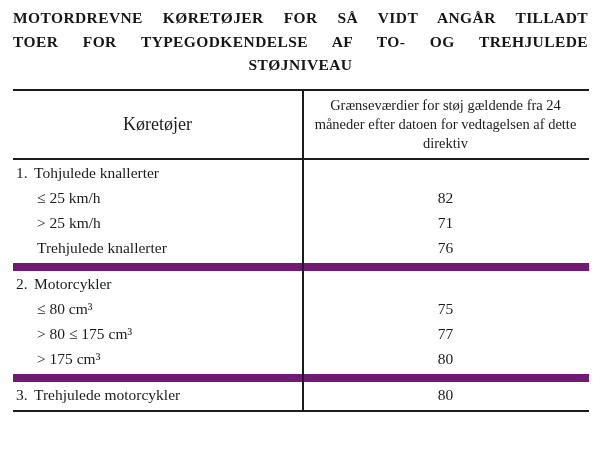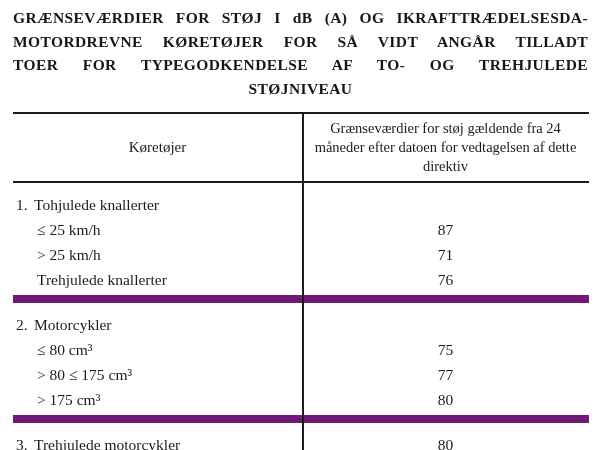--- a/index.html
+++ b/index.html
@@ -51,33 +51,33 @@
   .thead {
     display: grid;
     grid-template-columns: 289px 1fr;
     border-bottom: 2px solid #1c1c1c;
     min-height: 67px;
   }
   .th-left {
     display: flex;
     align-items: center;
     justify-content: center;
-    font-size: 15px;
+    font-size: 18px;
   }
   .th-right {
     display: flex;
     align-items: center;
     justify-content: center;
     text-align: center;
     font-size: 14.5px;
     line-height: 19px;
     padding: 5px 8px;
   }
   .section {
-    padding: 9px 0 3px;
+    padding: 0 0 3px;
   }
   .section + .section {
     border-top: 8px solid #701a75;
   }
   .trow {
     display: grid;
     grid-template-columns: 289px 1fr;
   }
   .cell-label {
     padding-left: 3px;
@@ -97,21 +97,20 @@
     line-height: 25px;
     text-align: center;
   }
 </style>
 </head>
 <body>
 
 <div class="page">
 
   <div class="title">
-    <div class="title-line">GRÆNSEVÆRDIER FOR STØJ I dB (A) OG IKRAFTTRÆDELSESDA-</div>
     <div class="title-line">MOTORDREVNE KØRETØJER FOR SÅ VIDT ANGÅR TILLADT</div>
     <div class="title-line">TOER FOR TYPEGODKENDELSE AF TO- OG TREHJULEDE</div>
     <div class="title-line last">STØJNIVEAU</div>
   </div>
 
   <div class="doc-table">
     <div class="vline"></div>
 
     <div class="thead">
       <div class="th-left">Køretøjer</div>
@@ -123,21 +122,21 @@
           <div class="trow">
     <div class="cell-label">
       <span class="row-number">1.</span><span>Tohjulede knallerter</span>
     </div>
     <div class="cell-value"></div>
   </div>
           <div class="trow indent">
     <div class="cell-label">
       <span>≤ 25 km/h</span>
     </div>
-    <div class="cell-value">87</div>
+    <div class="cell-value">82</div>
   </div>
           <div class="trow indent">
     <div class="cell-label">
       <span>&gt; 25 km/h</span>
     </div>
     <div class="cell-value">71</div>
   </div>
           <div class="trow indent">
     <div class="cell-label">
       <span>Trehjulede knallerter</span>

